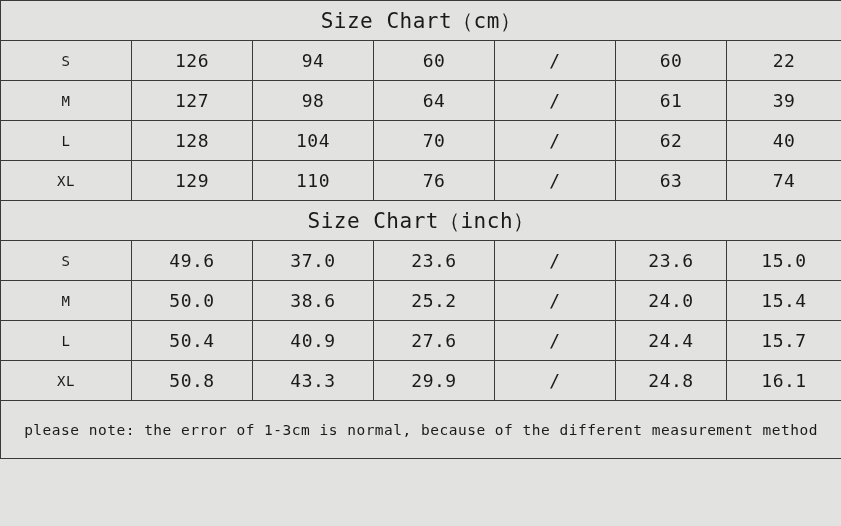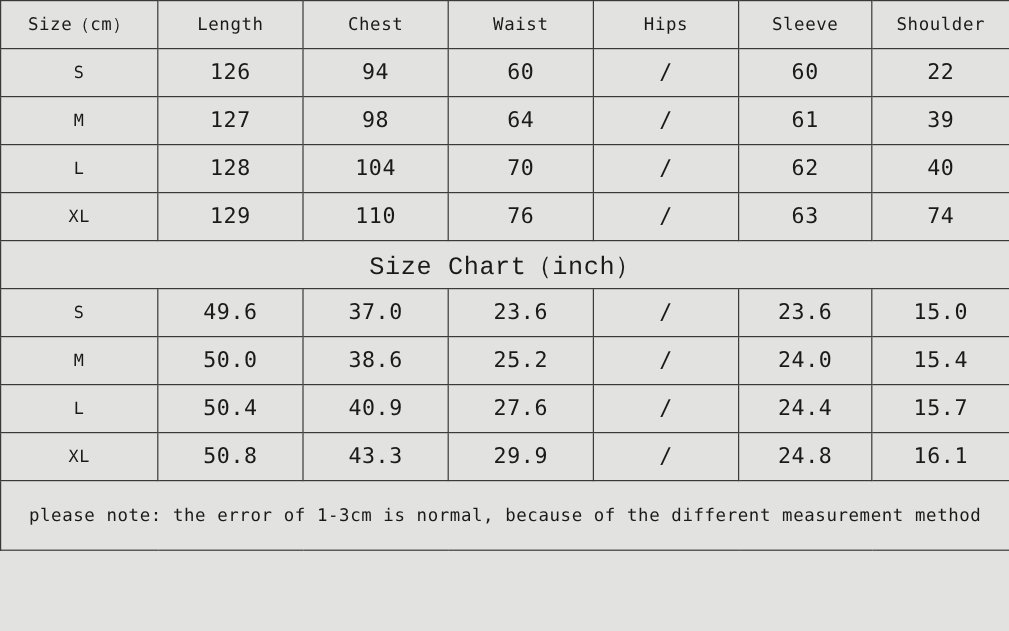--- a/index.html
+++ b/index.html
@@ -38,21 +38,20 @@
   .title-row td {
     height: 37px;
     font-size: 21px;
     border-left: none;
     border-right: none;
     border-top: none;
     letter-spacing: 1px;
   }
   .title-row.second td {
     border-top: 1px solid #3a3a3a;
-    font-family: Liberation Mono, monospace;
   }
   .head-row td {
     height: 37px;
     font-size: 14.5px;
   }
   .data-row td {
     height: 37px;
     font-size: 18px;
   }
   .data-row td.size-cell {
@@ -84,28 +83,22 @@
       <col class="c0">
         <col class="c1">
         <col class="c2">
         <col class="c3">
         <col class="c4">
         <col class="c5">
         <col class="c6">
     </colgroup>
     <tbody>
 
-      <tr class="head-row">
-        <td>Size（cm）</td>
-        <td>Length</td>
-        <td>Chest</td>
-        <td>Waist</td>
-        <td>Hips</td>
-        <td>Sleeve</td>
-        <td>Shoulder</td>
+      <tr class="title-row">
+        <td colspan="7">Size Chart（cm）</td>
       </tr>
       <tr class="data-row">
         <td class="size-cell">S</td>
         <td>126</td>
         <td>94</td>
         <td>60</td>
         <td>/</td>
         <td>60</td>
         <td>22</td>
       </tr>

